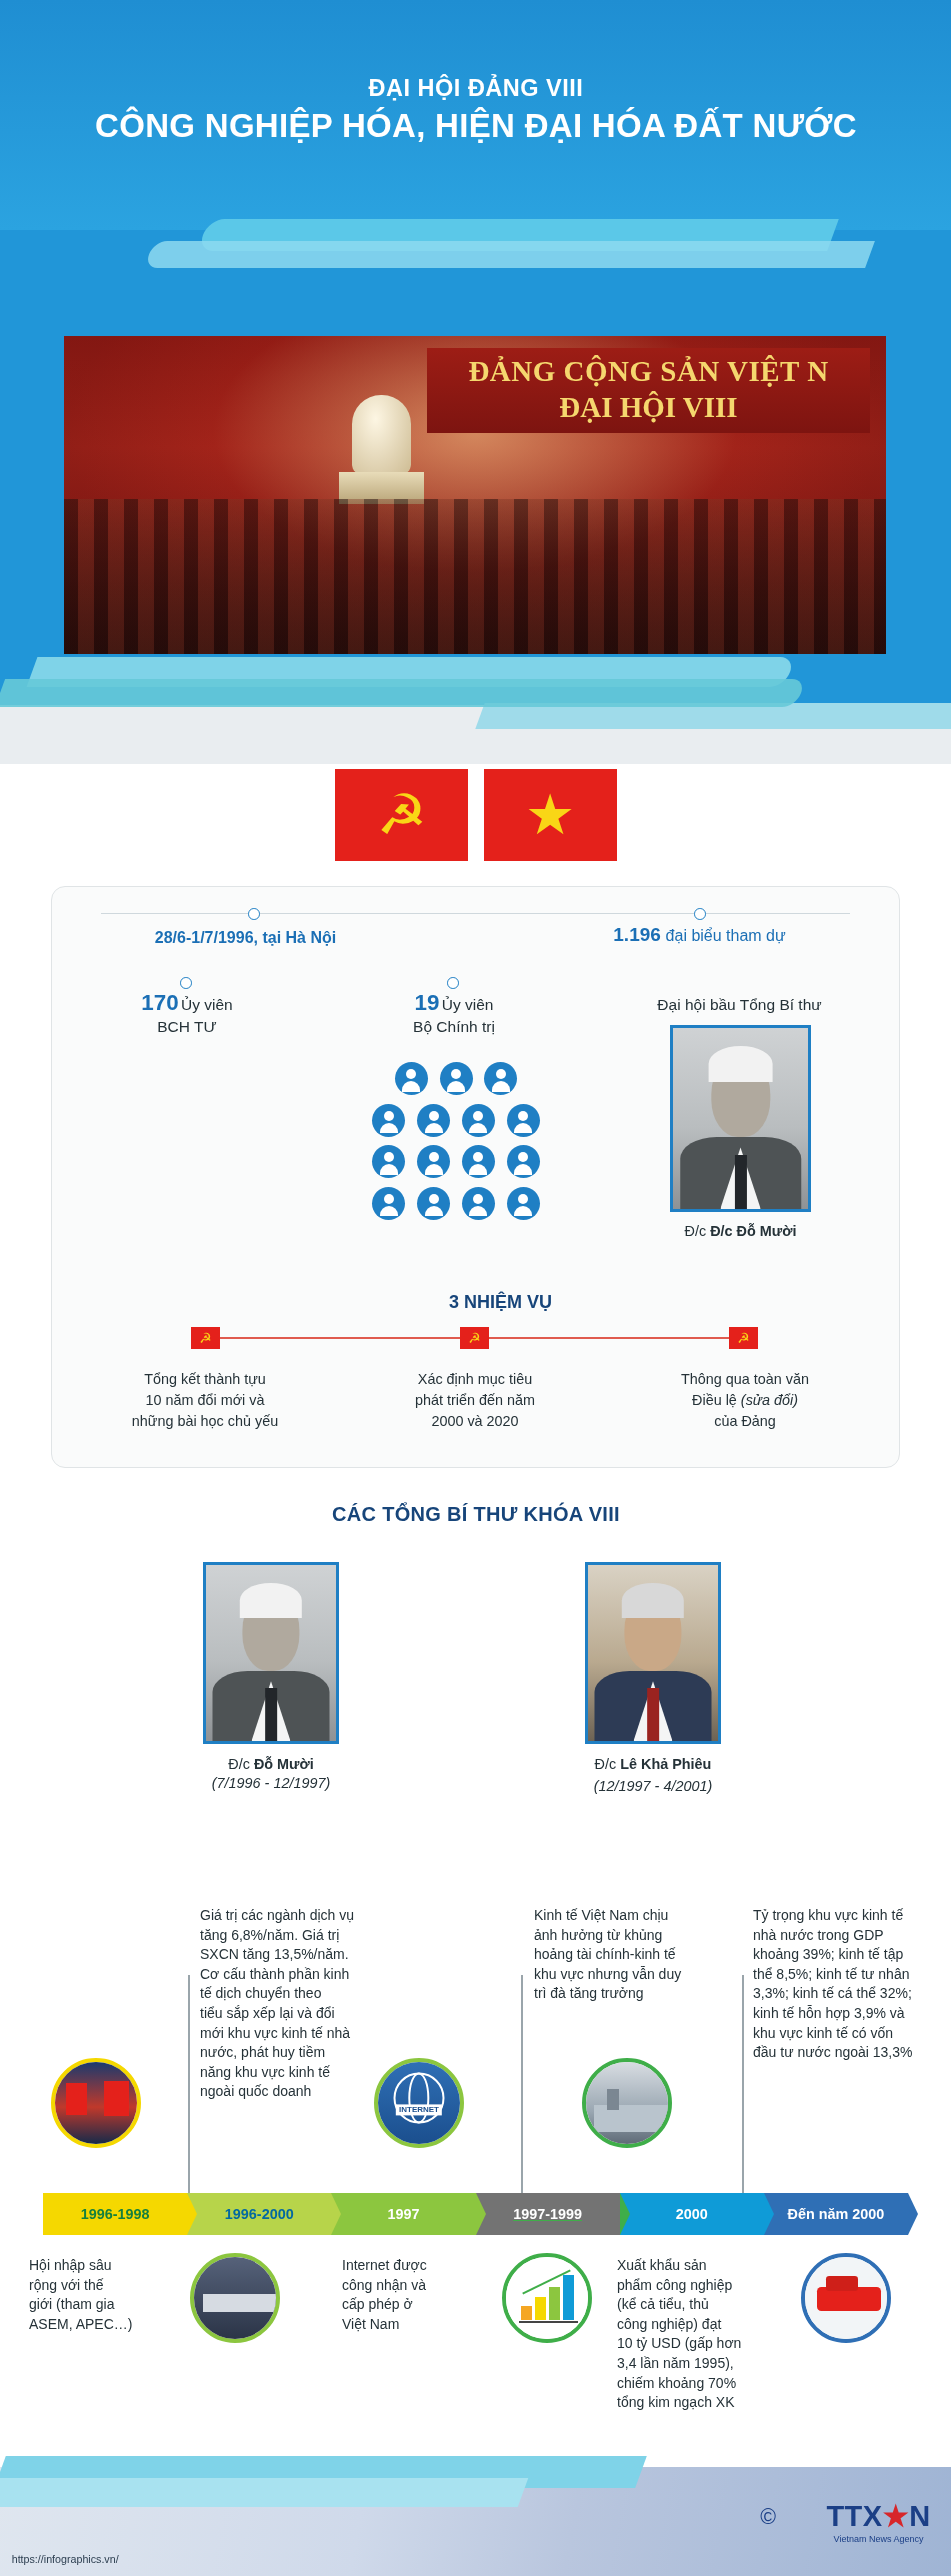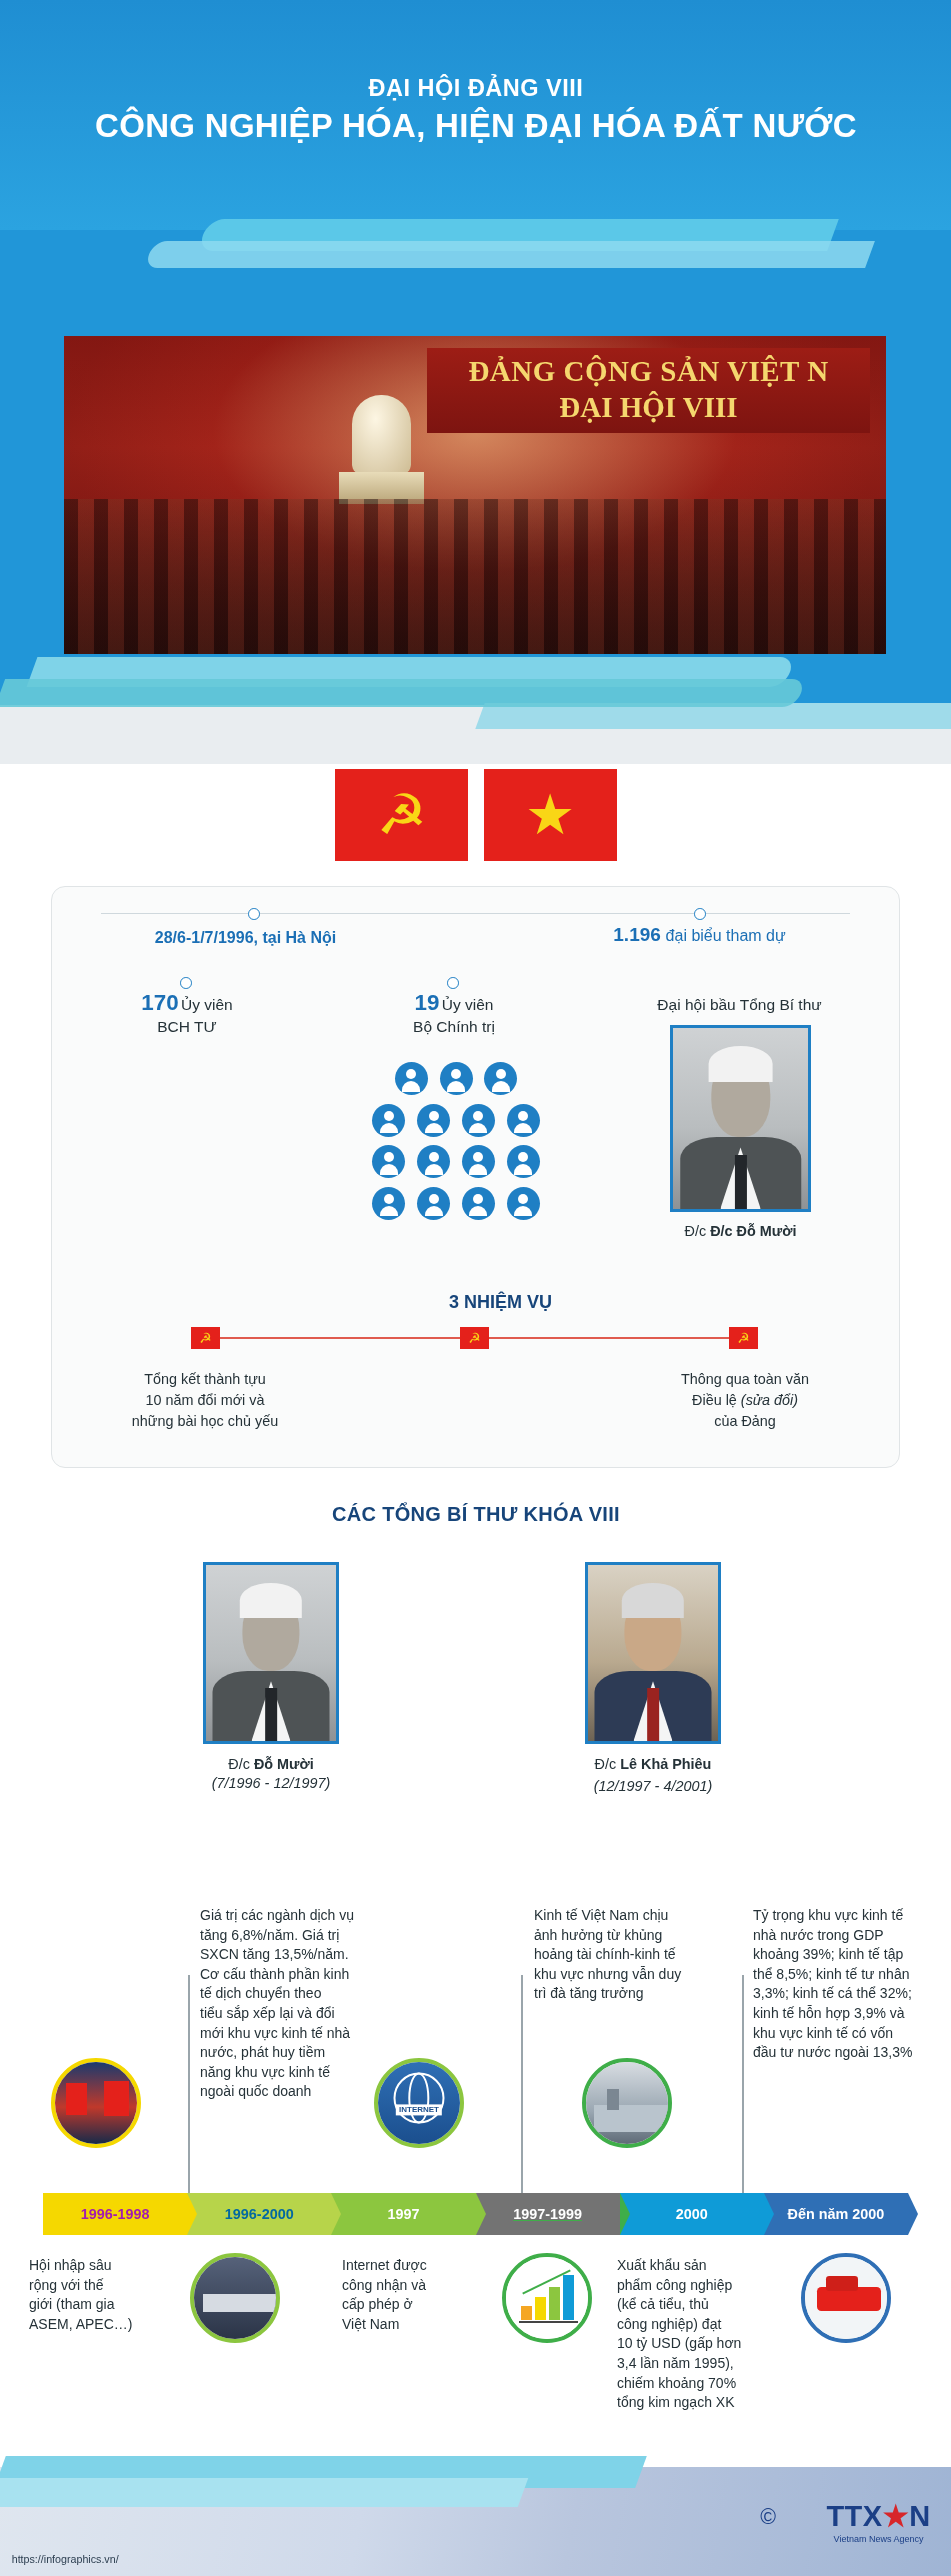--- a/index.html
+++ b/index.html
@@ -499,20 +499,25 @@
   <div class="nv-title" style="left:60px;margin-left:16px;">3 NHIỆM VỤ</div>
   <div class="nv-line" style="left:206px;"></div>
   <div class="nv-flagicon" style="left:191px; top:1327px;">☭</div>
   <div class="nv-flagicon" style="left:460px; top:1327px;">☭</div>
   <div class="nv-flagicon" style="left:729px; top:1327px;">☭</div>
 
   <div class="nv-col" style="left:93px; top:1369px;">
     <div>Tổng kết thành tựu</div>
     <div>10 năm đổi  mới và</div>
     <div>những bài học chủ yếu</div>
+  </div>
+  <div class="nv-col" style="left:363px; top:1369px;">
+    <div>Xác định mục tiêu</div>
+    <div>phát triển đến năm</div>
+    <div>2000 và 2020</div>
   </div>
   <div class="nv-col" style="left:633px; top:1369px;">
     <div>Thông qua toàn văn</div>
     <div>Điều lệ <i>(sửa đổi)</i></div>
     <div>của Đảng</div>
   </div>
 
   <div class="sec-title" style="top:1503px;">CÁC TỔNG BÍ THƯ KHÓA VIII</div>
 
   <div class="portrait-frame" style="left:203px; top:1562px; width:136px; height:182px;">
@@ -596,21 +601,21 @@
   </div>
 
   <div class="tl-circ" style="left:582px; top:2058px; border:4.8px solid #3fae49;">
     <div style="position:absolute;inset:0;background:linear-gradient(180deg,#d8dde2 0%, #9aa7b2 60%, #5f6b77 100%);"></div>
     <div style="position:absolute;left:7.5px;top:43px;width:75px;height:27px;background:#b9c4cd;"></div>
     <div style="position:absolute;left:21.4px;top:27px;width:11.7px;height:21.4px;background:#7b8792;"></div>
   </div>
 
   <div class="tl-bar">
     <div class="tl-seg" style="background:#f5d800; color:#f5d800;">
-      <span style="color:#a21caf; position:relative; z-index:3;">1996-1998</span>
+      <span style="color:#15803d; position:relative; z-index:3;">1996-1998</span>
     </div>
     <div class="tl-seg" style="background:#b7d44a; color:#b7d44a;">
       <span style="color:#0369a1; position:relative; z-index:3;">1996-2000</span>
     </div>
     <div class="tl-seg" style="background:#8cc63f; color:#8cc63f;">
       <span style="color:#ffffff; position:relative; z-index:3;">1997</span>
     </div>
     <div class="tl-seg" style="background:#737373; color:#3fae49;text-decoration:underline;">
       <span style="color:#ffffff; position:relative; z-index:3;">1997-1999</span>
     </div>

